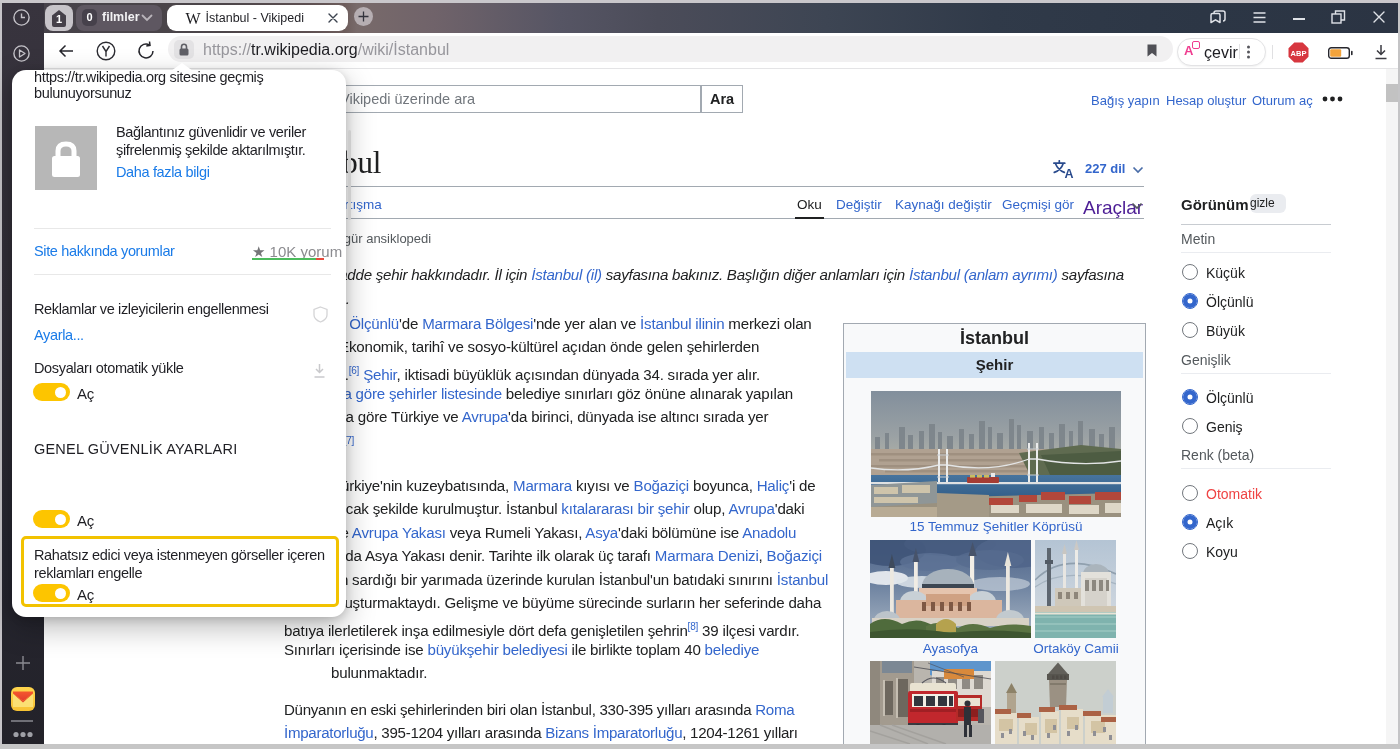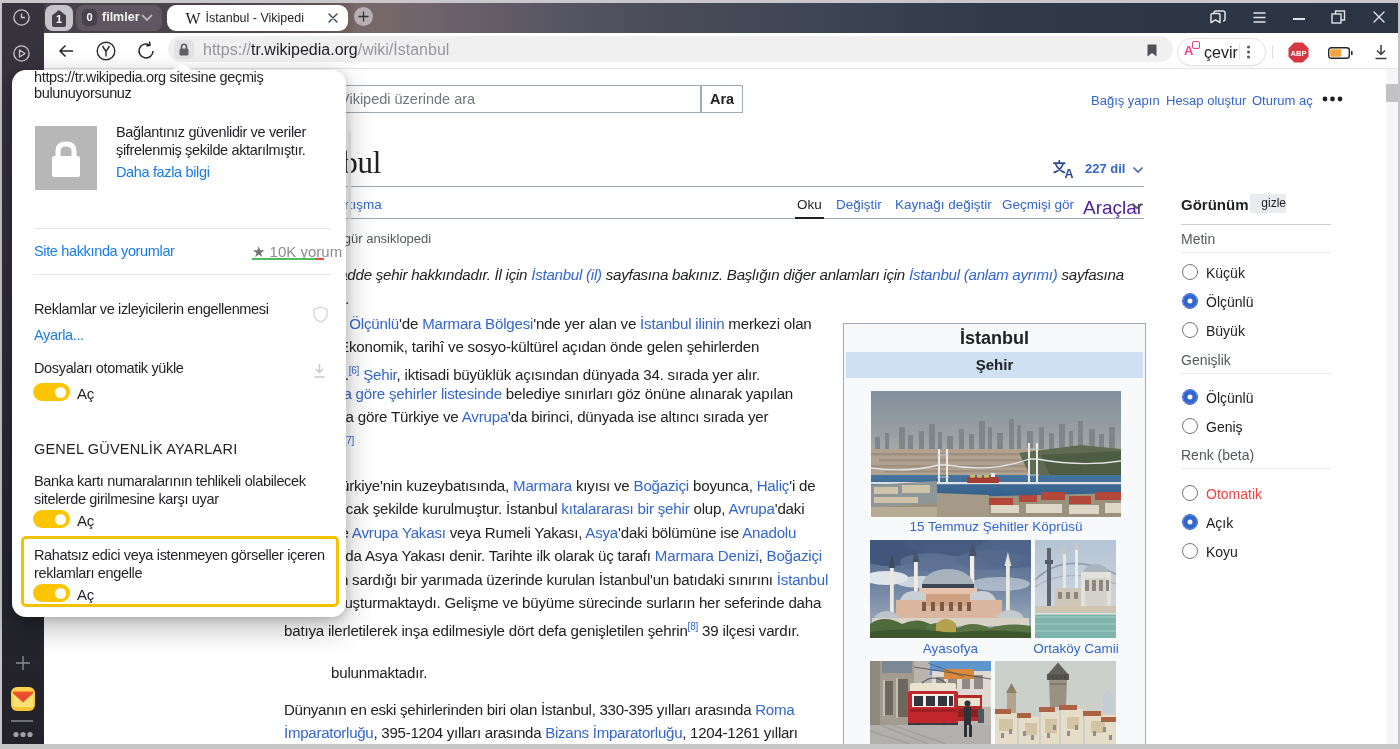--- a/index.html
+++ b/index.html
@@ -222,20 +222,21 @@
   <div class="abs bodyline" style="left:305.0px;top:382.0px;letter-spacing:-0.2px;"><a class="wlink">Nüfusa göre şehirler listesinde</a> belediye sınırları göz önüne alınarak yapılan</div>
   <div class="abs bodyline" style="left:282.0px;top:405.4px;letter-spacing:-0.2px;">sıralamaya göre Türkiye ve <a class="wlink">Avrupa</a>'da birinci, dünyada ise altıncı sırada yer</div>
   <div class="abs bodyline" style="left:272.0px;top:428.9px;letter-spacing:-0.2px;">almaktadır.<sup>[7]</sup></div>
   <div class="abs bodyline" style="left:277.0px;top:473.8px;letter-spacing:-0.2px;">İstanbul Türkiye'nin kuzeybatısında, <a class="wlink">Marmara</a> kıyısı ve <a class="wlink">Boğaziçi</a> boyunca, <a class="wlink">Haliç</a>'i de</div>
   <div class="abs bodyline" style="left:291.0px;top:497.3px;letter-spacing:-0.2px;">kapsayacak şekilde kurulmuştur. İstanbul <a class="wlink">kıtalararası bir şehir</a> olup, <a class="wlink">Avrupa</a>'daki</div>
   <div class="abs bodyline" style="left:284.0px;top:520.7px;letter-spacing:-0.2px;">bölümüne <a class="wlink">Avrupa Yakası</a> veya Rumeli Yakası, <a class="wlink">Asya</a>'daki bölümüne ise <a class="wlink">Anadolu</a></div>
   <div class="abs bodyline" style="left:278.0px;top:544.2px;letter-spacing:-0.2px;"><a class="wlink">Yakası</a> ya da Asya Yakası denir. Tarihte ilk olarak üç tarafı <a class="wlink">Marmara Denizi</a>, <a class="wlink">Boğaziçi</a></div>
   <div class="abs bodyline" style="left:282.0px;top:567.6px;letter-spacing:-0.2px;">ve Haliç'in sardığı bir yarımada üzerinde kurulan İstanbul'un batıdaki sınırını <a class="wlink">İstanbul</a></div>
   <div class="abs bodyline" style="left:286.0px;top:591.1px;letter-spacing:-0.2px;"><a class="wlink">Surları</a> oluşturmaktaydı. Gelişme ve büyüme sürecinde surların her seferinde daha</div>
   <div class="abs bodyline" style="left:284.0px;top:614.5px;letter-spacing:-0.2px;">batıya ilerletilerek inşa edilmesiyle dört defa genişletilen şehrin<sup>[8]</sup> 39 ilçesi vardır.</div>
+  <div class="abs bodyline" style="left:284.0px;top:638.0px;letter-spacing:-0.2px;">Sınırları içerisinde ise <a class="wlink">büyükşehir belediyesi</a> ile birlikte toplam 40 <a class="wlink">belediye</a></div>
   <div class="abs bodyline" style="left:284.0px;top:661.4px;letter-spacing:-0.2px;margin-left:47px;">bulunmaktadır.</div>
   <div class="abs bodyline" style="left:284.0px;top:697.8px;letter-spacing:-0.28px;">Dünyanın en eski şehirlerinden biri olan İstanbul, 330-395 yılları arasında <a class="wlink">Roma</a></div>
   <div class="abs bodyline" style="left:284.0px;top:721.3px;letter-spacing:-0.28px;"><a class="wlink">İmparatorluğu</a>, 395-1204 yılları arasında <a class="wlink">Bizans İmparatorluğu</a>, 1204-1261 yılları</div>
 
   <div class="abs" style="left:843px;top:323px;width:303px;height:424px;border:1px solid #a2a9b1;background:#f8f9fa;"></div>
   <div class="abs" style="left:844px;top:328px;width:301px;font-size:18px;font-weight:bold;color:#202122;text-align:center;">İstanbul</div>
   <div class="abs" style="left:846px;top:352px;width:297px;height:26px;background:#cee0f2;font-size:15px;font-weight:bold;color:#202122;text-align:center;line-height:26px;">Şehir</div>
 
   <svg class="abs" style="left:871px;top:391px" width="250" height="126" viewBox="0 0 250 126">
     <defs>
@@ -525,21 +526,21 @@
       <rect x="108" y="66" width="3" height="5"></rect>
         <rect x="114" y="74" width="3" height="5"></rect>
     </g>
     <g fill="#c2cdd4">
         <rect x="108" y="36" width="10" height="16"></rect>
         <path d="M107 36 L113 28 L119 36 Z"></path>
       </g>
   </svg>
 
   <div class="abs" style="left:1181px;top:196px;font-size:15px;font-weight:bold;color:#202122;">Görünüm</div>
-  <div class="abs" style="left:1250px;top:194px;width:36px;height:19px;background:#eaecf0;border-radius:0;font-size:12px;color:#202122;text-align:right;line-height:19px;">gizle</div>
+  <div class="abs" style="left:1250px;top:194px;width:36px;height:19px;background:#eaecf0;border-radius:6px;font-size:12px;color:#202122;text-align:left;line-height:19px;">gizle</div>
   <div class="abs" style="left:1181px;top:224px;width:150px;height:1px;background:#c8ccd1;"></div>
   <div class="abs" style="left:1181px;top:231px;font-size:14px;color:#54595d;">Metin</div>
   <div class="abs" style="left:1181px;top:252px;width:150px;height:1px;background:#eaecf0;"></div>
   <div class="abs radio-off" style="left:1182px;top:264px;"></div>
   <div class="abs" style="left:1206px;top:265px;font-size:14px;color:#202122;">Küçük</div>
   <div class="abs radio-on" style="left:1182px;top:293px;"></div>
   <div class="abs" style="left:1206px;top:294px;font-size:14px;color:#202122;">Ölçünlü</div>
   <div class="abs radio-off" style="left:1182px;top:322px;"></div>
   <div class="abs" style="left:1206px;top:323px;font-size:14px;color:#202122;">Büyük</div>
   <div class="abs" style="left:1181px;top:352px;font-size:14px;color:#54595d;">Genişlik</div>
@@ -595,21 +596,20 @@
   <div class="abs ptext" style="left:34px;top:360px;">Dosyaları otomatik yükle</div>
   <svg class="abs" style="left:313px;top:363px" width="13" height="16" viewBox="0 0 13 16">
     <path d="M6.5 1 V9 M3 6 L6.5 9.5 L10 6" fill="none" stroke="#c9c9cc" stroke-width="1.5"></path>
     <path d="M1.5 14 H11.5" stroke="#c9c9cc" stroke-width="1.5"></path>
   </svg>
   <div class="abs toggle" style="left:33px;top:383px;">
       <div class="abs knob"></div>
     </div>
   <div class="abs ptext" style="left:77px;top:385px;font-size:15px;">Aç</div>
   <div class="abs ptext" style="left:34px;top:441px;letter-spacing:0.2px;">GENEL GÜVENLİK AYARLARI</div>
-  <div class="abs ptext" style="left:34px;top:472px;line-height:18px;">Banka kartı numaralarının tehlikeli olabilecek<br>sitelerde girilmesine karşı uyar</div>
   <div class="abs toggle" style="left:33px;top:510px;">
       <div class="abs knob"></div>
     </div>
   <div class="abs ptext" style="left:77px;top:512px;font-size:15px;">Aç</div>
   <div class="abs" style="left:21px;top:536px;width:318px;height:71px;border:3px solid #f2c200;border-radius:5px;"></div>
   <div class="abs ptext" style="left:34px;top:546px;line-height:18px;">Rahatsız edici veya istenmeyen görseller içeren<br>reklamları engelle</div>
   <div class="abs toggle" style="left:33px;top:584px;">
       <div class="abs knob"></div>
     </div>
   <div class="abs ptext" style="left:77px;top:586px;font-size:15px;">Aç</div>

